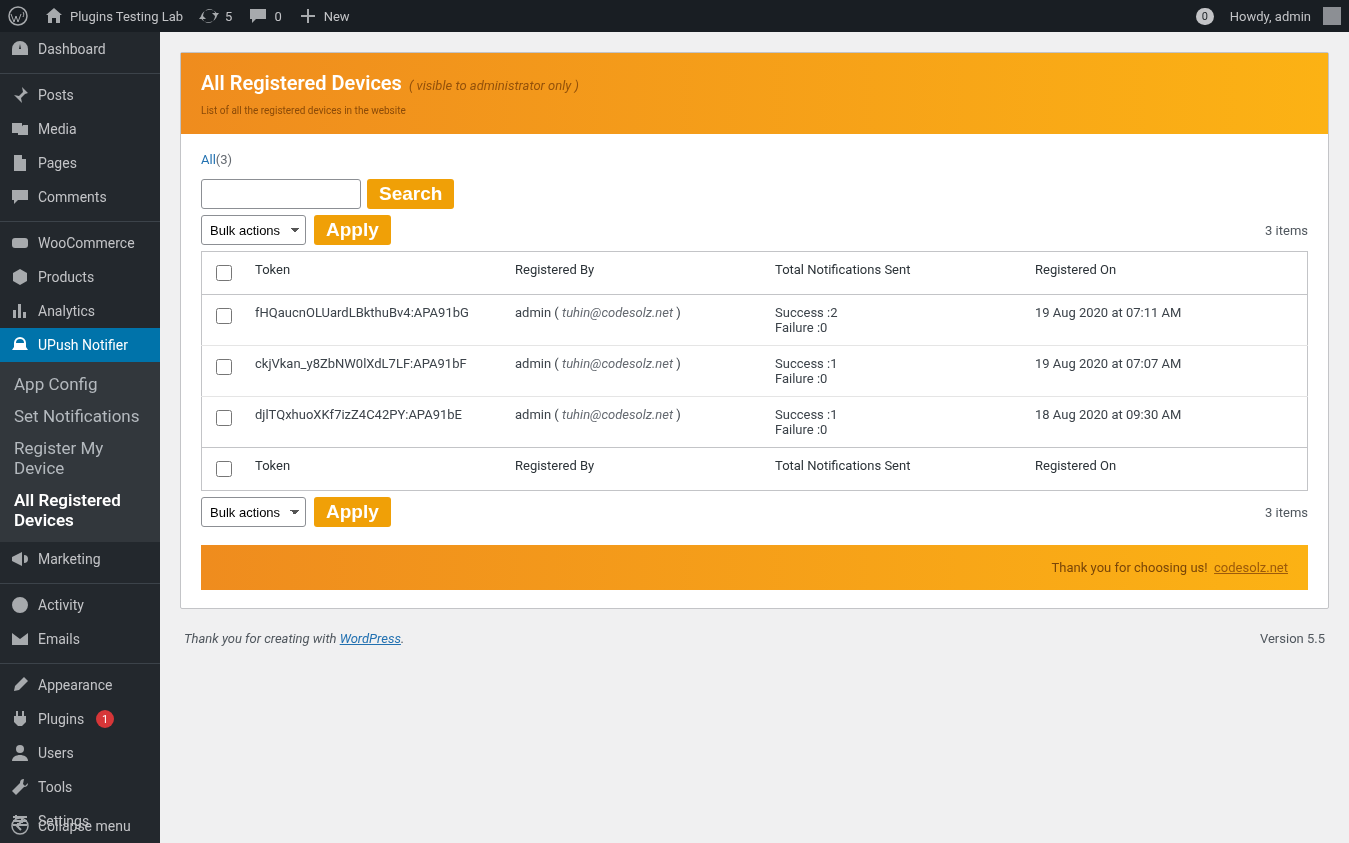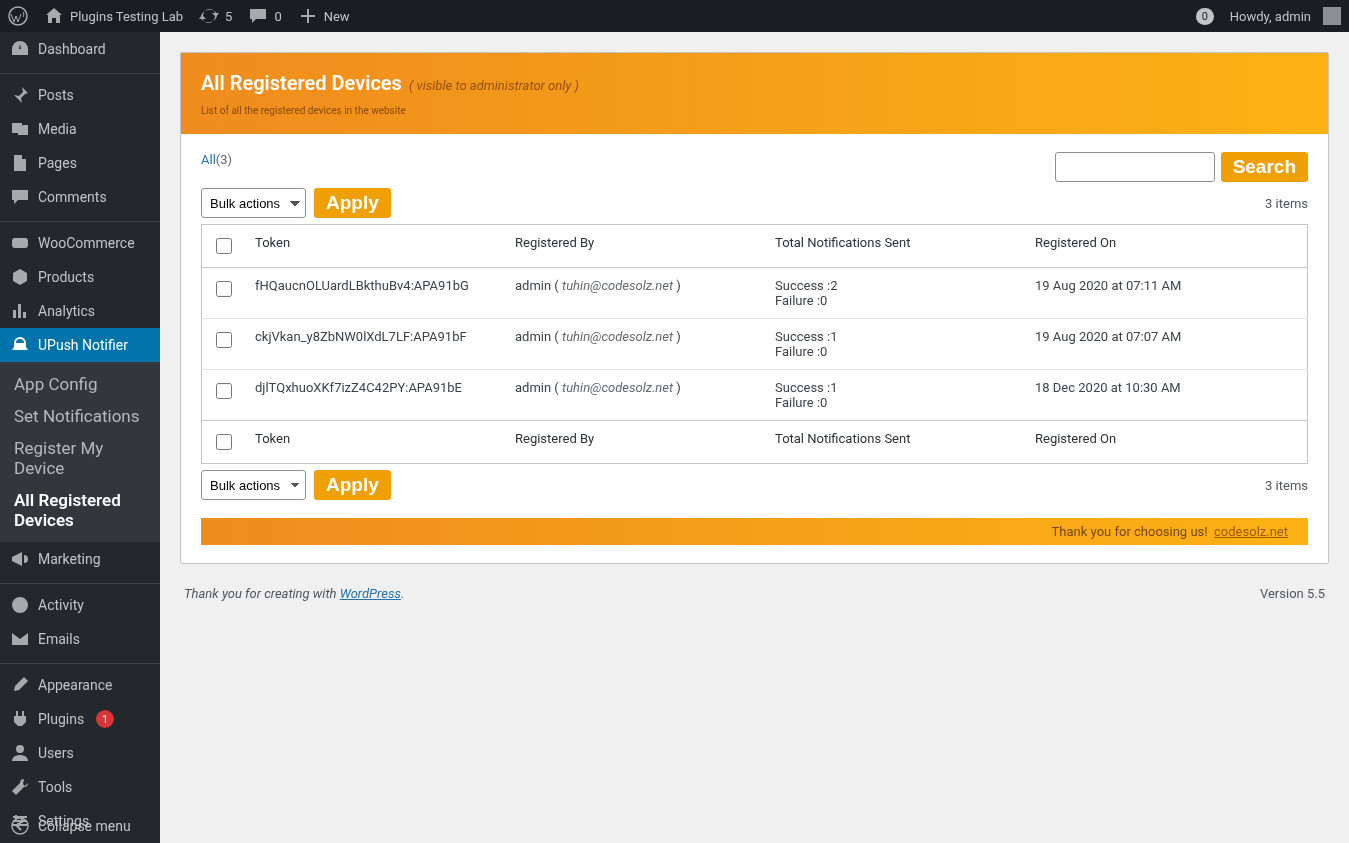--- a/index.html
+++ b/index.html
@@ -79,21 +79,21 @@
   table.wp-list tfoot th{border-bottom:none;}
   table.wp-list tbody tr{border-top:1px solid #e5e5e5;}
   table.wp-list tbody tr:first-child{border-top:none;}
   .cb{width:30px;text-align:center;}
   .cb input{width:16px;height:16px;border:1px solid #8c8f94;border-radius:3px;}
   .col-token{width:260px;}
   .col-by{width:260px;}
   .col-total{width:260px;}
   .reg-by{color:#3c434a;}
   .reg-by em{font-style:italic;color:#646970;}
-  .footer-gradient{background:linear-gradient(90deg,#ef8c1e 0%,#fcb214 100%);padding:6px 20px;text-align:right;color:#7a4608;font-size:13px;margin-top:18px;}
+  .footer-gradient{background:linear-gradient(90deg,#ef8c1e 0%,#fcb214 100%);padding:15px 20px;text-align:right;color:#7a4608;font-size:13px;margin-top:18px;}
   .footer-gradient a{color:#9c5a0a;text-decoration:underline;}
   #wpfooter{display:flex;justify-content:space-between;align-items:center;padding:22px 4px 14px;color:#50575e;font-size:13px;}
   #wpfooter a{color:var(--wp-link);}
   .italic{font-style:italic;}
   
 </style>
 </head>
 <body>
 
 <div id="adminbar">
@@ -277,21 +277,21 @@
 
 <div id="wpbody">
   <div class="panel">
     <div class="header-gradient">
       <h1>All Registered Devices</h1>
       <span class="vis">( visible to administrator only )</span>
       <div class="desc">List of all the registered devices in the website</div>
     </div>
 
     <div class="body">
-      <div style="display:flex;justify-content:space-between;align-items:flex-start;">
+      <div style="display:flex;justify-content:space-between;align-items:flex-start;flex-direction:column;">
         <div class="subsubsub">
           <a href="#">All</a><span>(3)</span>
         </div>
         <div class="search-box">
           <input type="search" style="">
           <button class="button orange">Search</button>
         </div>
       </div>
 
       <div class="tablenav">
@@ -327,21 +327,21 @@
               <td>ckjVkan_y8ZbNW0lXdL7LF:APA91bF</td>
               <td class="reg-by">admin ( <em>tuhin@codesolz.net</em> )</td>
               <td>Success :1<br>Failure :0</td>
               <td>19 Aug 2020 at 07:07 AM</td>
             </tr>
             <tr>
               <td class="cb"><input type="checkbox" style=""></td>
               <td>djlTQxhuoXKf7izZ4C42PY:APA91bE</td>
               <td class="reg-by">admin ( <em>tuhin@codesolz.net</em> )</td>
               <td>Success :1<br>Failure :0</td>
-              <td>18 Dec 2020 at 10:30 AM</td>
+              <td>18 Aug 2020 at 09:30 AM</td>
             </tr>
           </tbody>
         <tfoot>
           <tr>
             <th class="cb"><input type="checkbox" style=""></th>
             <th>Token</th>
             <th>Registered By</th>
             <th>Total Notifications Sent</th>
             <th>Registered On</th>
           </tr>

